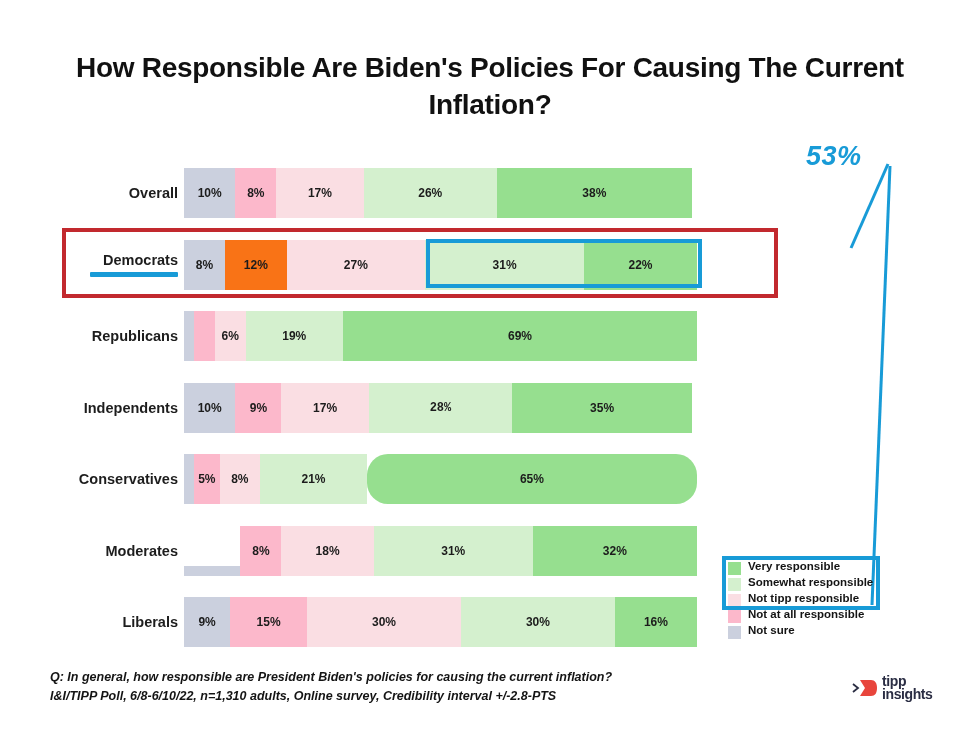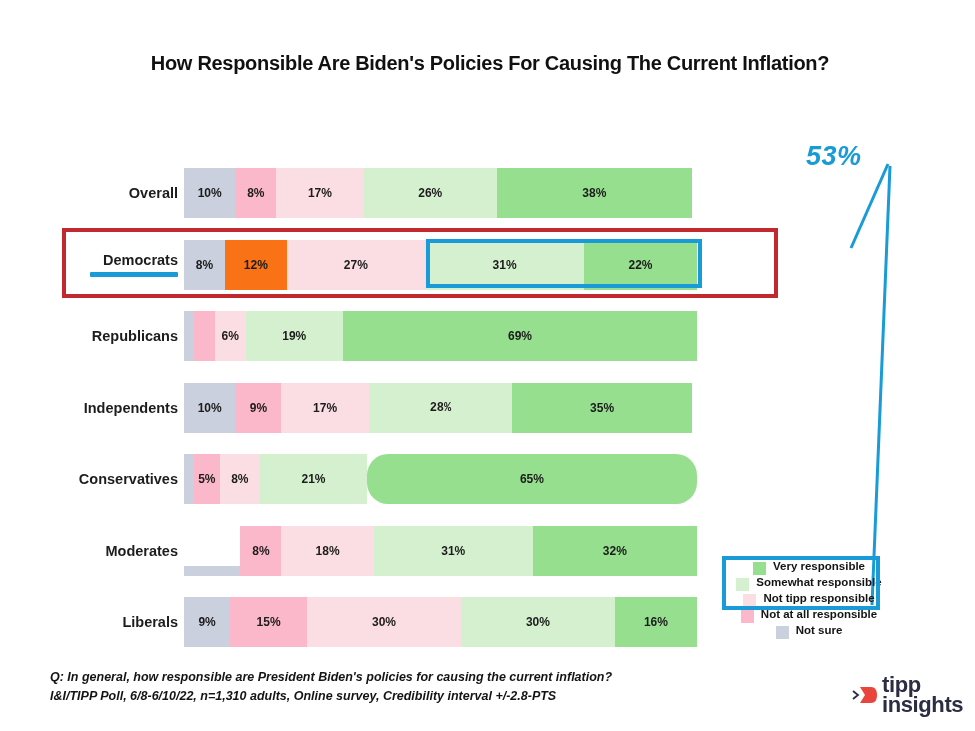--- a/index.html
+++ b/index.html
@@ -6,21 +6,21 @@
   body{
     width:975px;height:731px;background:#ffffff;
     font-family:"Liberation Sans", sans-serif;
     color:#1a1a1a;overflow:hidden;position:relative;
   }
   #chart-root{position:absolute;inset:0;}
 
   
   .title{
     position:absolute;left:60px;top:50px;width:860px;
-    text-align:center;font-size:20px;font-weight:bold;
+    text-align:center;font-size:28px;font-weight:bold;
     line-height:1.32;letter-spacing:-0.3px;color:#111111;
   }
 
   
   .plot{position:absolute;left:0;top:160px;width:975px;}
   .row{position:relative;height:71.5px;}
   .row-label-wrap{position:absolute;left:0;top:8px;width:178px;
     display:flex;flex-direction:column;align-items:flex-end;justify-content:center;height:50px;}
   .row-label-text{font-size:14.5px;font-weight:bold;color:#1d1d1d;white-space:nowrap;}
   .row-underline{margin-top:4px;width:88px;height:5px;background:#189BD7;border-radius:1px;}
@@ -47,42 +47,42 @@
   
   .callout-value{
     position:absolute;left:806px;top:141px;
     font-size:27px;font-weight:bold;font-style:italic;color:#189BD7;
     letter-spacing:0.5px;
   }
   .callout-line{position:absolute;left:690px;top:150px;width:285px;height:470px;pointer-events:none;}
 
   
   .legend{position:absolute;left:728px;top:560px;width:162px;}
-  .legend-item{display:flex;align-items:flex-start;margin-bottom:1px;min-height:15px;justify-content:center;}
+  .legend-item{display:flex;align-items:flex-start;margin-bottom:1px;min-height:15px;}
   .legend-swatch{
     width:13px;height:13px;flex:0 0 13px;margin-right:7px;margin-top:2px;
   }
   .legend-text{font-size:11.5px;font-weight:bold;color:#141414;line-height:1.18;}
   .legend-box-outline{
     position:absolute;left:722px;top:556px;width:158px;height:54px;
     border:4px solid #189BD7;box-sizing:border-box;pointer-events:none;
   }
 
   
   .footnote{
     position:absolute;left:50px;top:668px;width:660px;
     font-size:12.5px;font-style:italic;font-weight:bold;
     line-height:1.5;color:#141414;
   }
 
   
   .logo{position:absolute;left:852px;top:675px;display:flex;align-items:center;}
   .logo-mark{margin-right:4px;display:flex;align-items:center;}
   .logo-text{
-    font-size:22px;font-weight:bold;line-height:0.92;color:#2a2d43;
+    font-size:14px;font-weight:bold;line-height:0.92;color:#2a2d43;
     letter-spacing:-0.4px;
   }
 </style>
 </head>
 <body>
 
 <div id="chart-root">
 
   <div class="title">How Responsible Are Biden's Policies For Causing The Current Inflation?</div>
 

